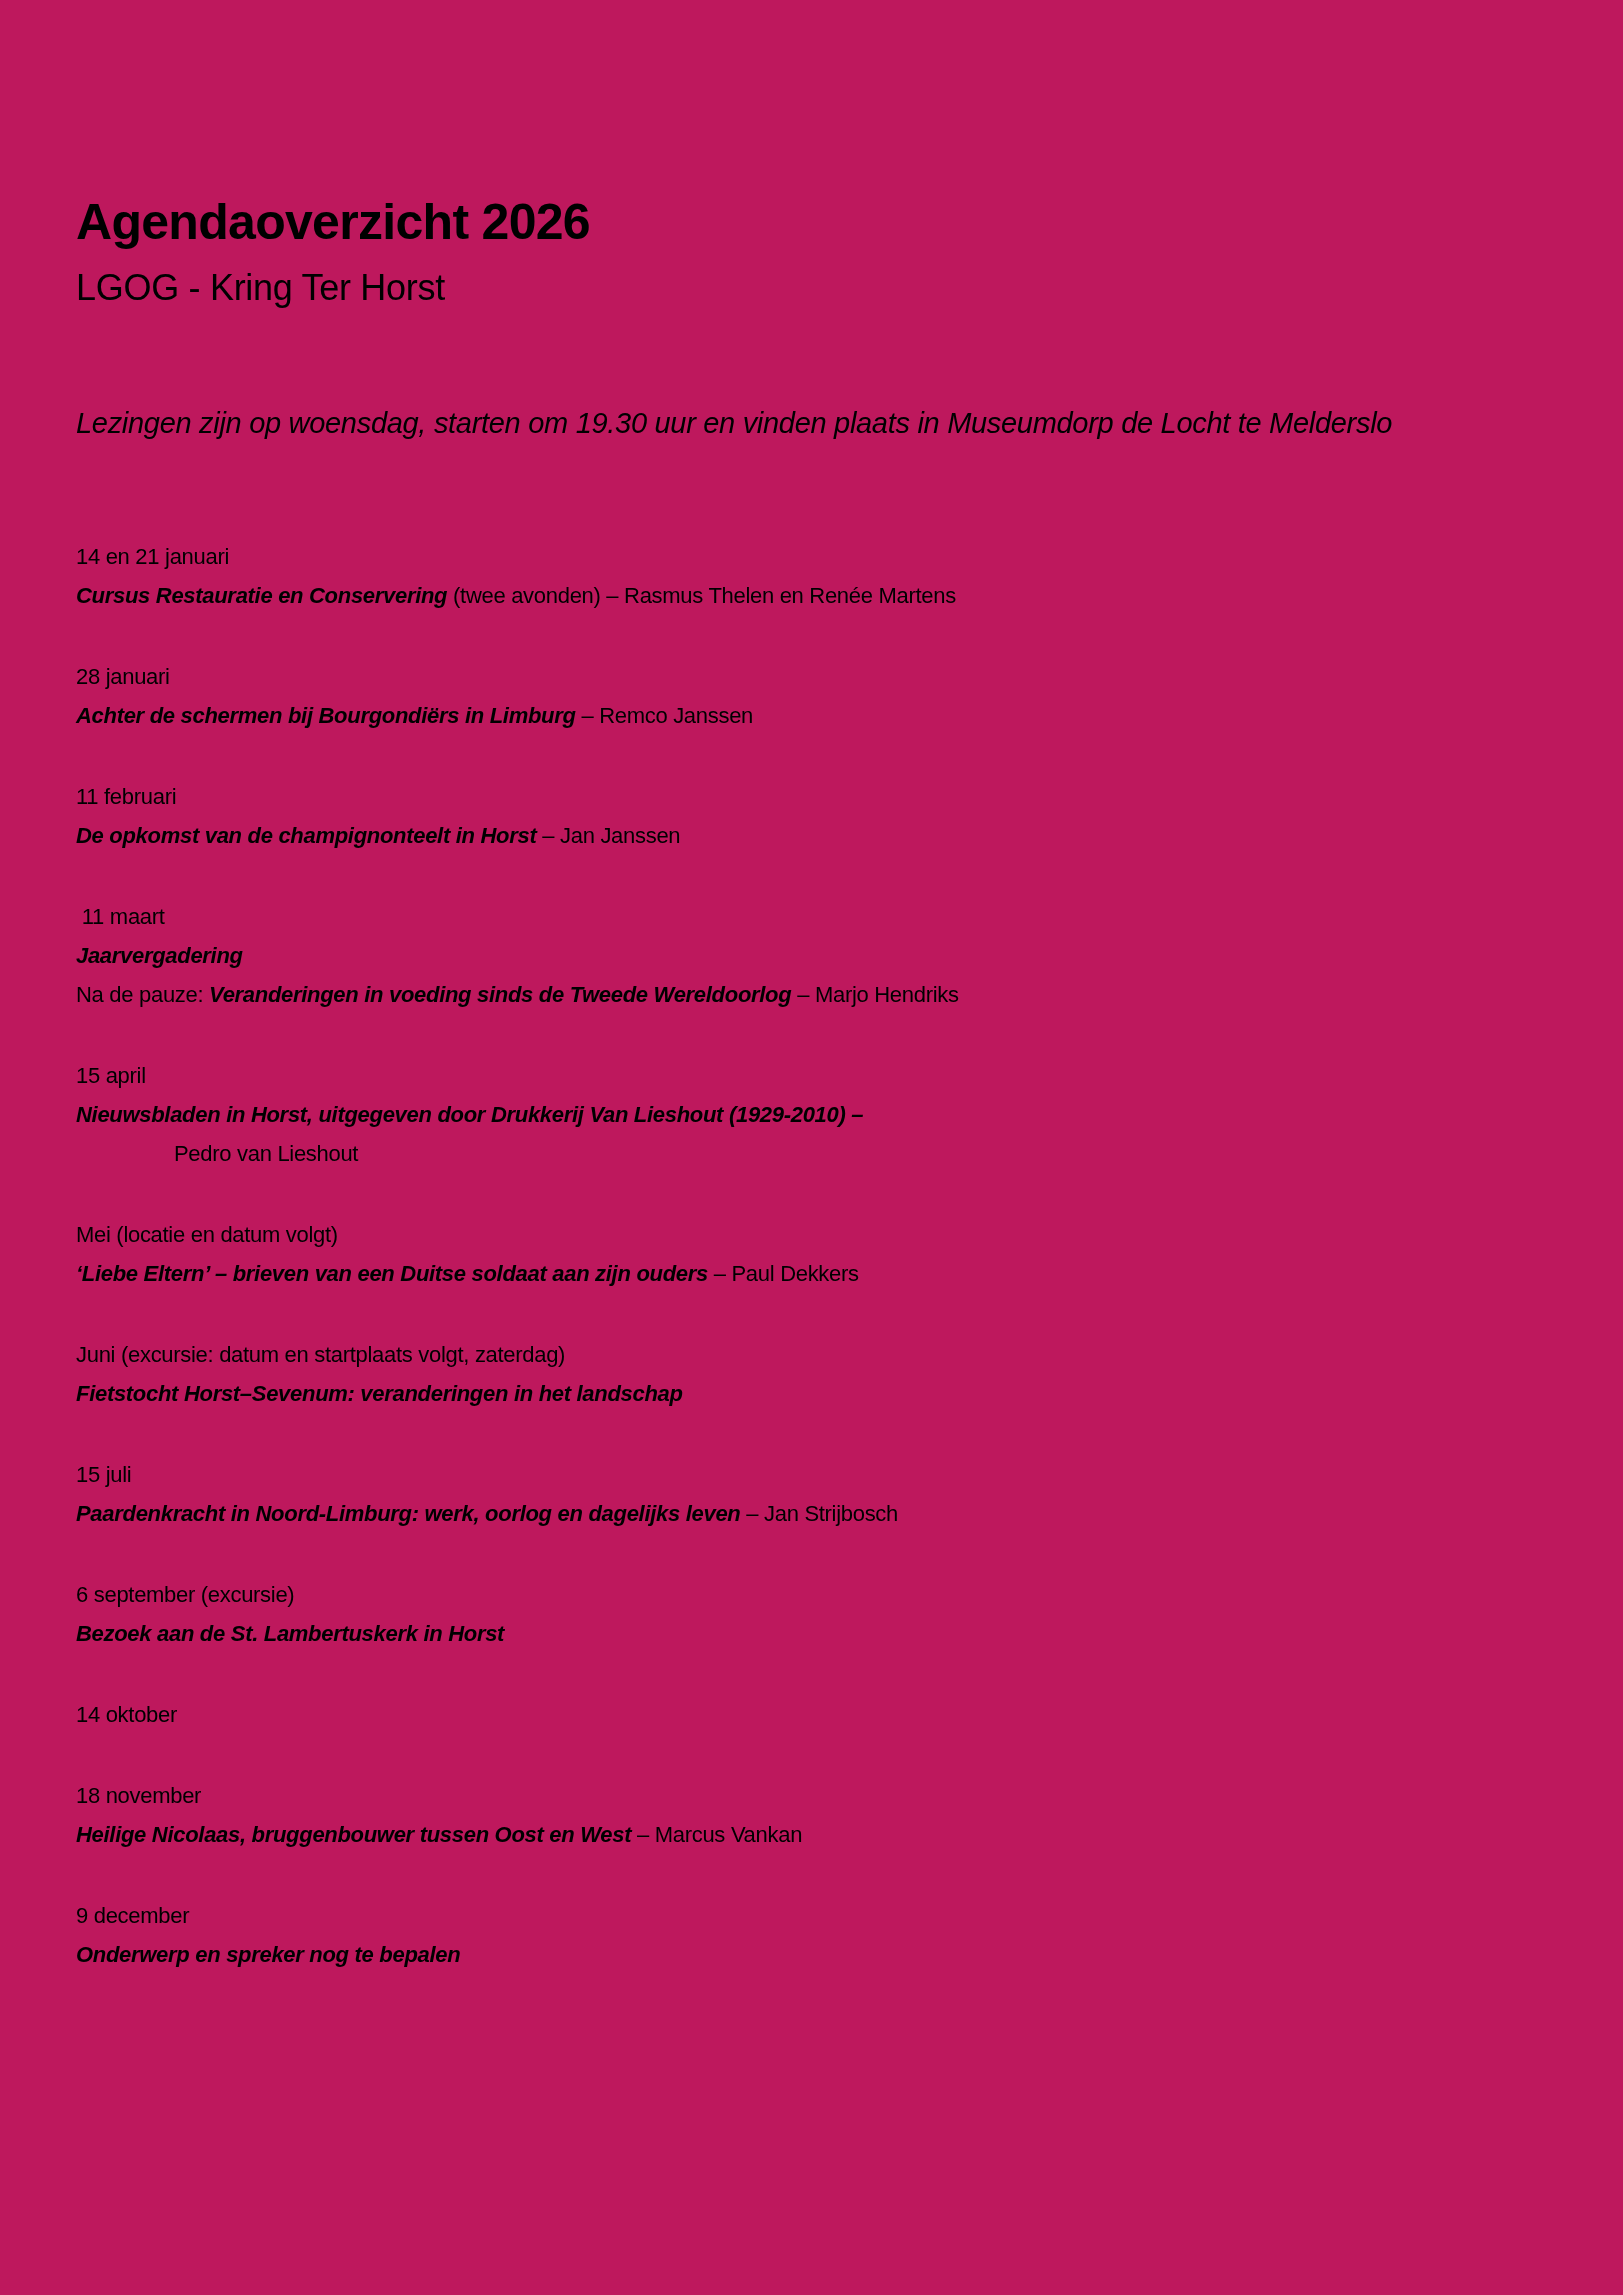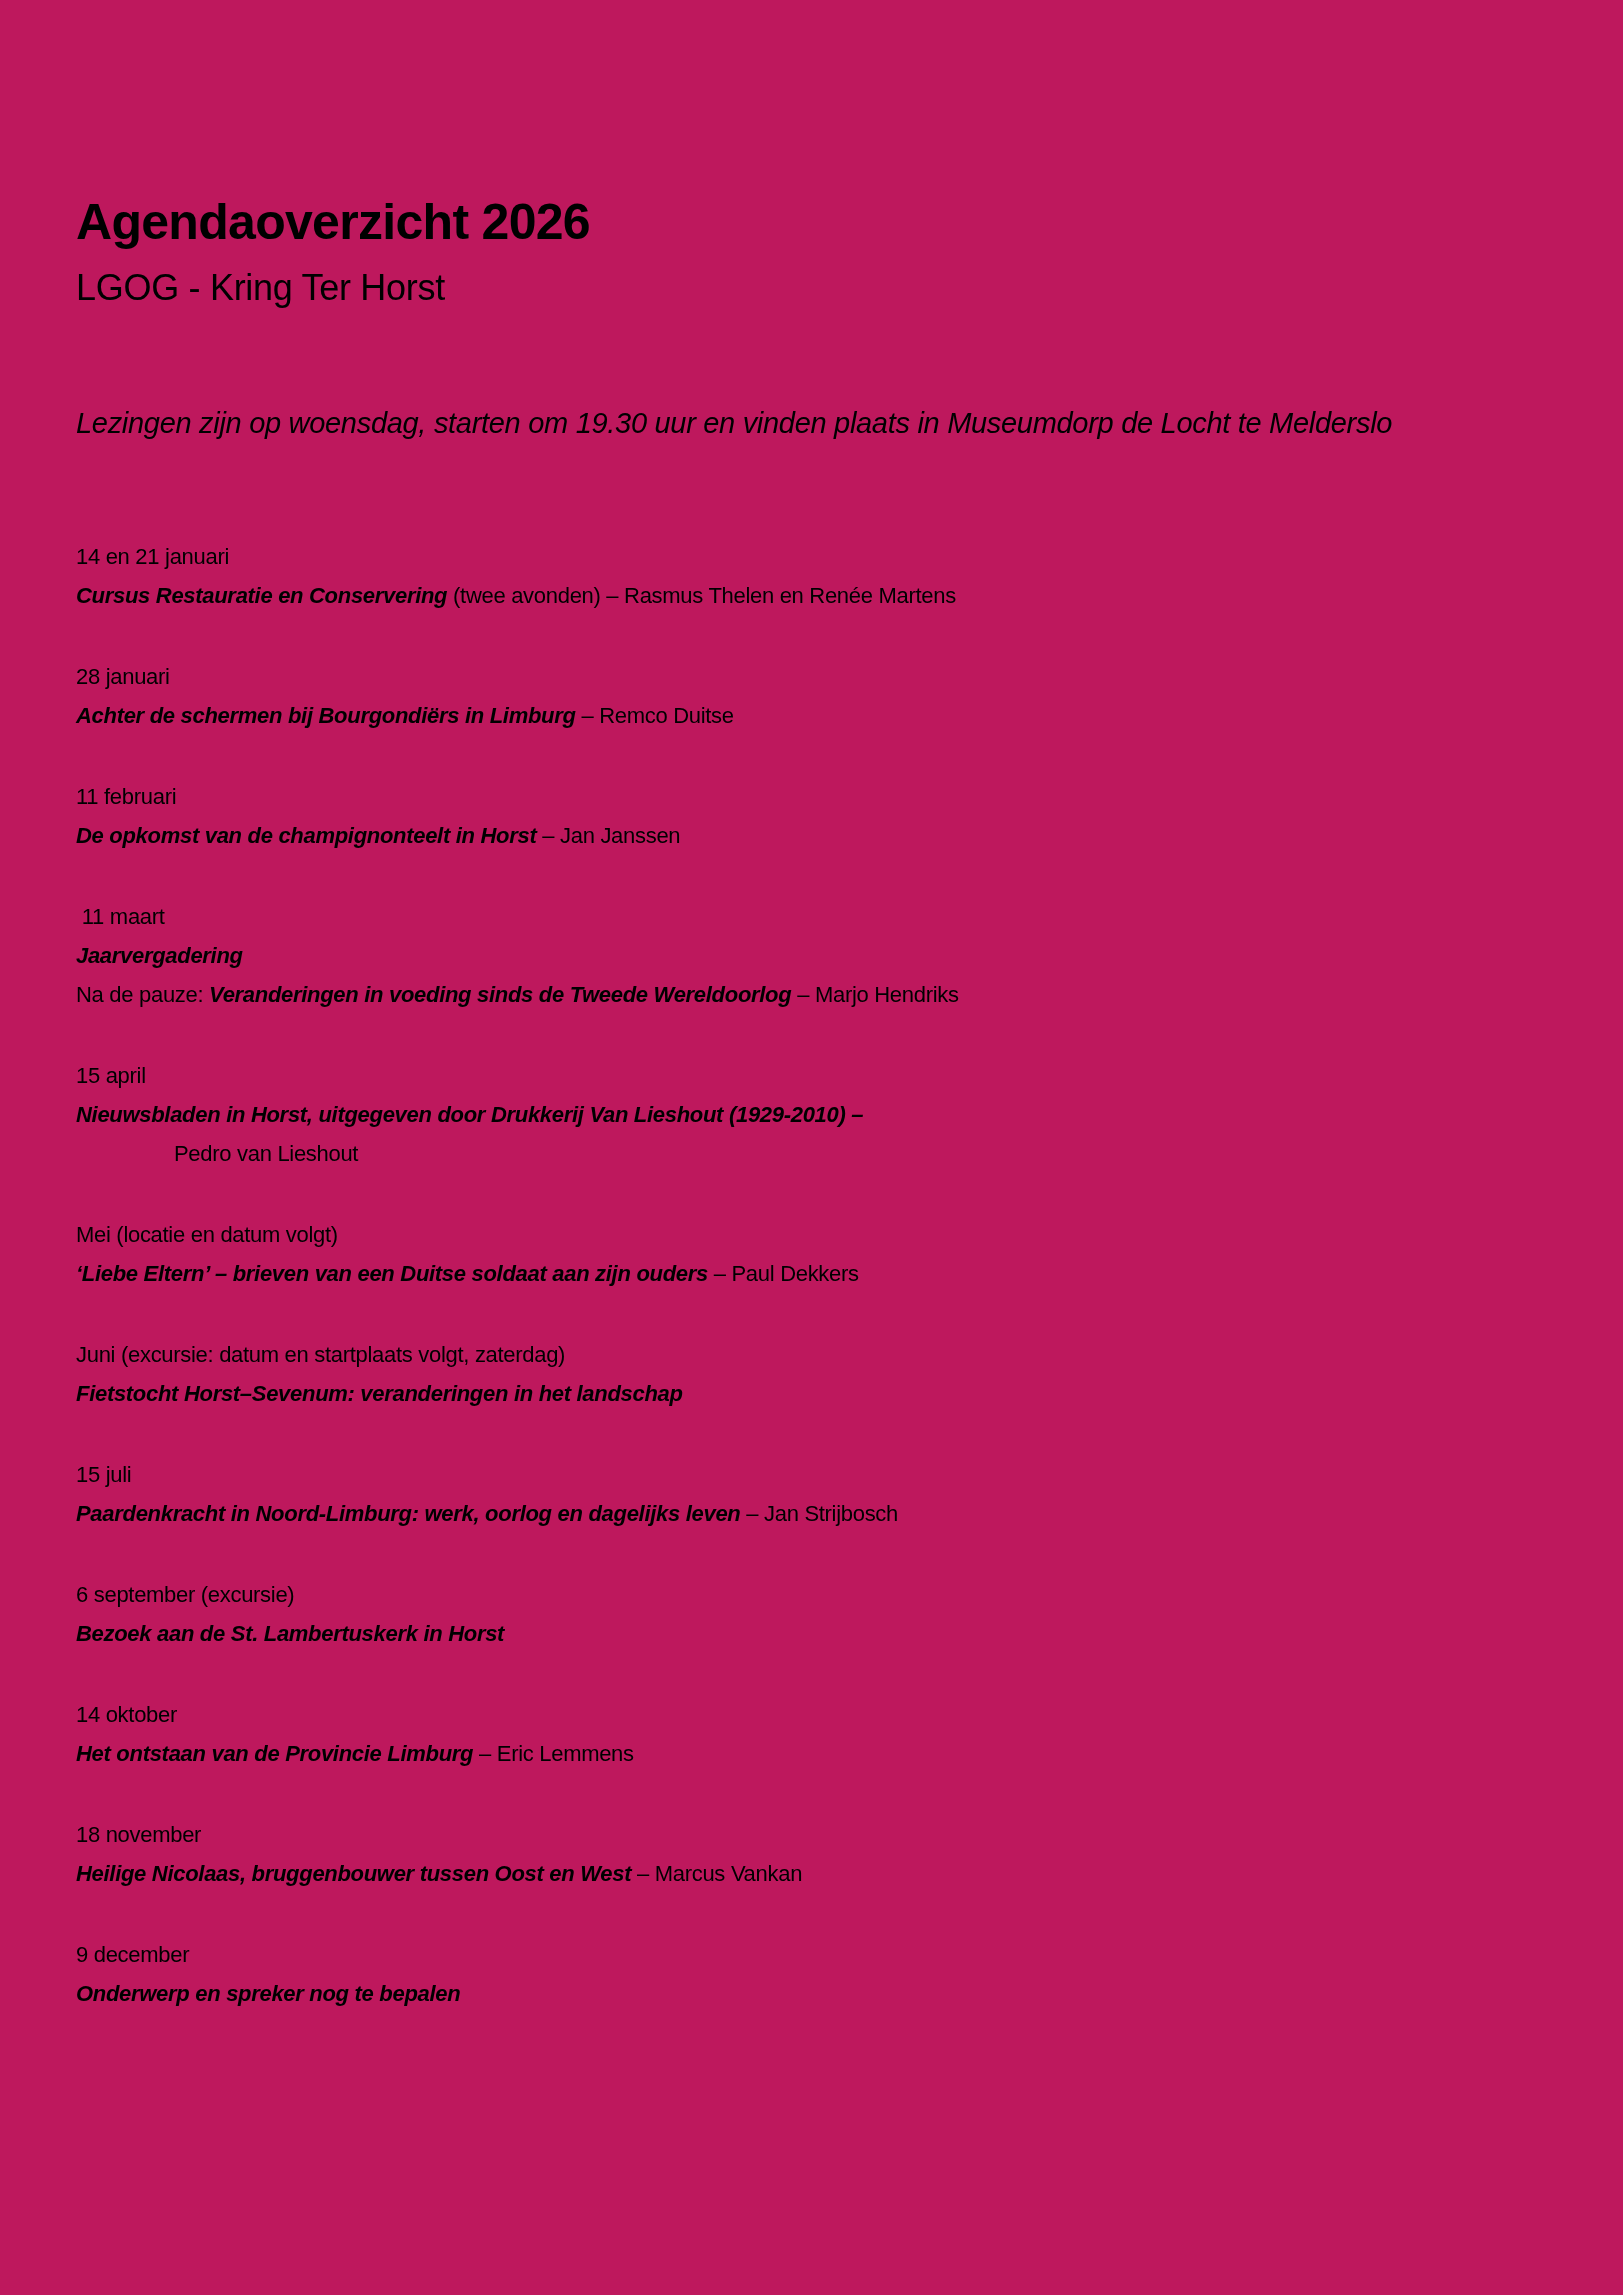--- a/index.html
+++ b/index.html
@@ -70,21 +70,21 @@
 
   <p class="doc-intro">Lezingen zijn op woensdag, starten om 19.30 uur en vinden plaats in Museumdorp de Locht te Melderslo</p>
 
   <div class="agenda">
       <p class="entry">
         <span class="line"><span class="s-r">14 en 21 januari</span></span>
         <span class="line"><span class="s-bi">Cursus Restauratie en Conservering</span><span class="s-r"> (twee avonden) – Rasmus Thelen en Renée Martens</span></span>
       </p>
       <p class="entry">
         <span class="line"><span class="s-r">28 januari</span></span>
-        <span class="line"><span class="s-bi">Achter de schermen bij Bourgondiërs in Limburg</span><span class="s-r"> – Remco Duitse</span></span>
+        <span class="line"><span class="s-bi">Achter de schermen bij Bourgondiërs in Limburg</span><span class="s-r"> – Remco Janssen</span></span>
       </p>
       <p class="entry">
         <span class="line"><span class="s-r">11 februari</span></span>
         <span class="line"><span class="s-bi">De opkomst van de champignonteelt in Horst</span><span class="s-r"> – Jan Janssen</span></span>
       </p>
       <p class="entry">
         <span class="line"><span class="s-r"> 11 maart</span></span>
         <span class="line"><span class="s-bi">Jaarvergadering</span></span>
         <span class="line"><span class="s-r">Na de pauze: </span><span class="s-bi">Veranderingen in voeding sinds de Tweede Wereldoorlog</span><span class="s-r"> – Marjo Hendriks</span></span>
       </p>
@@ -104,21 +104,20 @@
       <p class="entry">
         <span class="line"><span class="s-r">15 juli</span></span>
         <span class="line"><span class="s-bi">Paardenkracht in Noord-Limburg: werk, oorlog en dagelijks leven</span><span class="s-r"> – Jan Strijbosch</span></span>
       </p>
       <p class="entry">
         <span class="line"><span class="s-r">6 september (excursie)</span></span>
         <span class="line"><span class="s-bi">Bezoek aan de St. Lambertuskerk in Horst</span></span>
       </p>
       <p class="entry">
         <span class="line"><span class="s-r">14 oktober</span></span>
-        <span class="line"><span class="s-bi">Het ontstaan van de Provincie Limburg</span><span class="s-r"> – Eric Lemmens</span></span>
       </p>
       <p class="entry">
         <span class="line"><span class="s-r">18 november</span></span>
         <span class="line"><span class="s-bi">Heilige Nicolaas, bruggenbouwer tussen Oost en West</span><span class="s-r"> – Marcus Vankan</span></span>
       </p>
       <p class="entry">
         <span class="line"><span class="s-r">9 december</span></span>
         <span class="line"><span class="s-bi">Onderwerp en spreker nog te bepalen</span></span>
       </p>
     </div>

